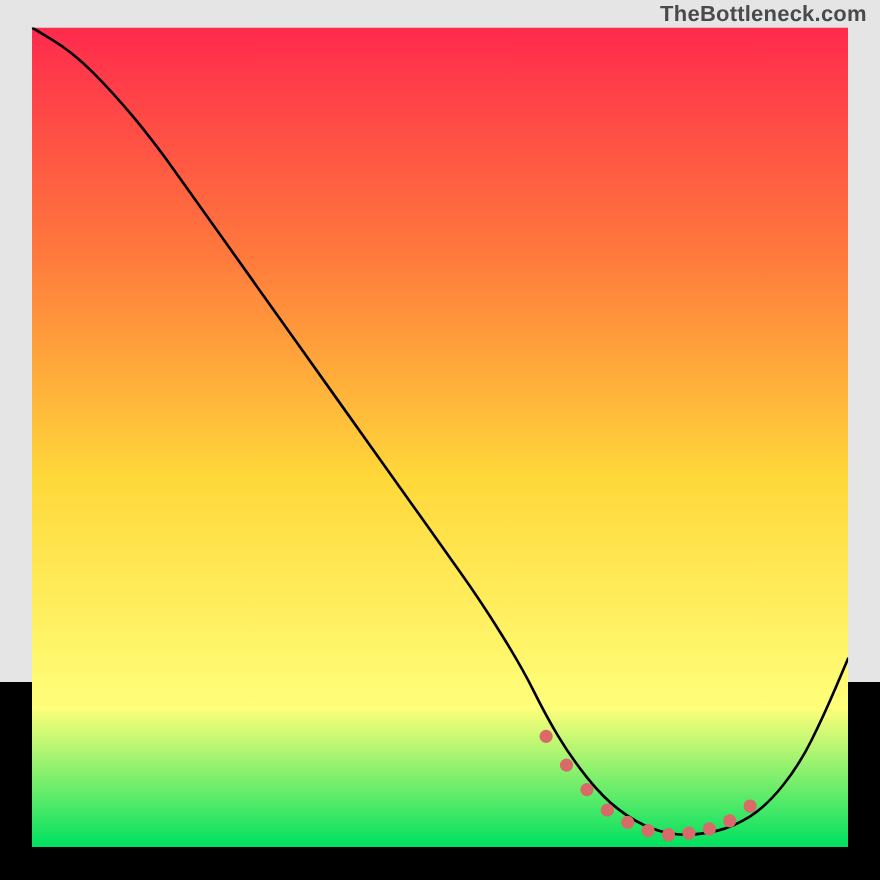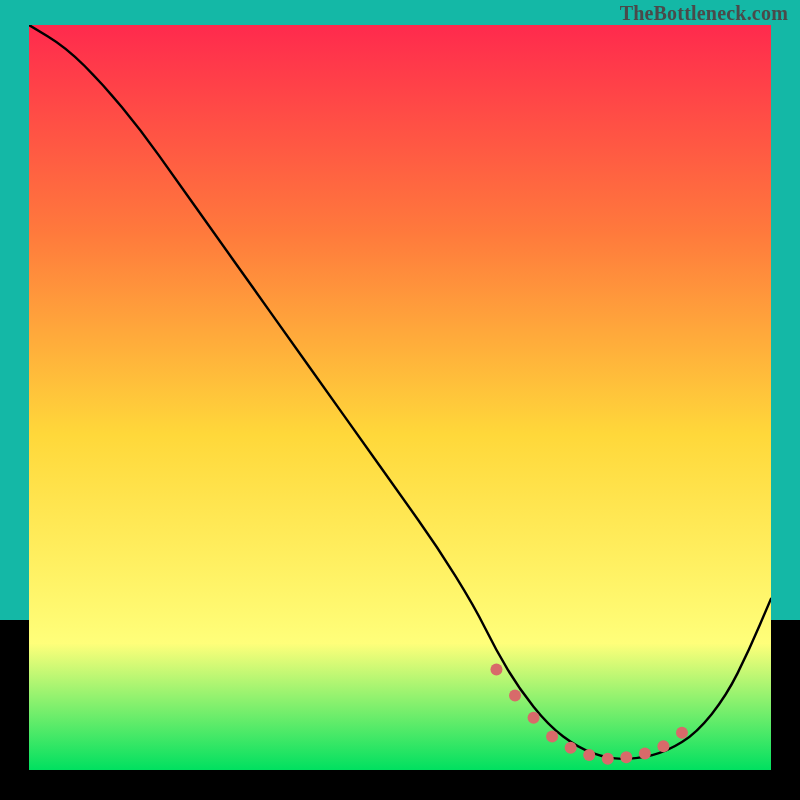--- a/index.html
+++ b/index.html
@@ -8,22 +8,21 @@
     width: 800px;
     height: 800px;
     background: #000;
     overflow: hidden;
     font-family: Arial, Helvetica, sans-serif;
   }
   .frame {
     position: relative;
     width: 800px;
     height: 620px;
-    background: #14b8a6;
-    font-family: Liberation Serif, serif;
+    background: #e5e5e5;
   }
   .watermark {
     position: absolute;
     top: 2px;
     right: 12px;
     color: #4a4a4a;
     font-size: 20px;
     font-weight: 600;
     letter-spacing: 0.2px;
     z-index: 10;

